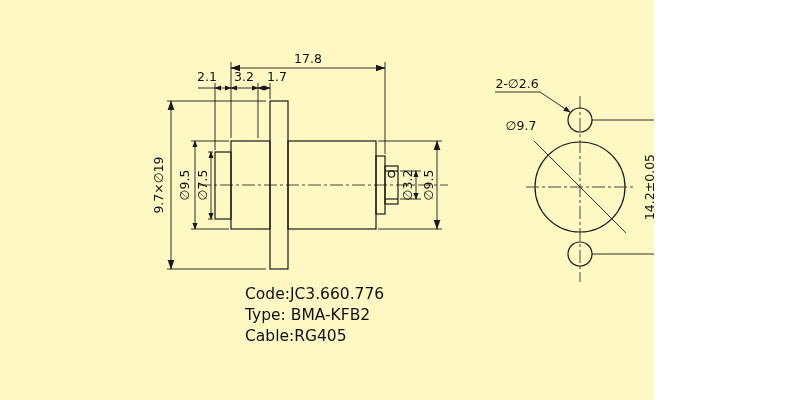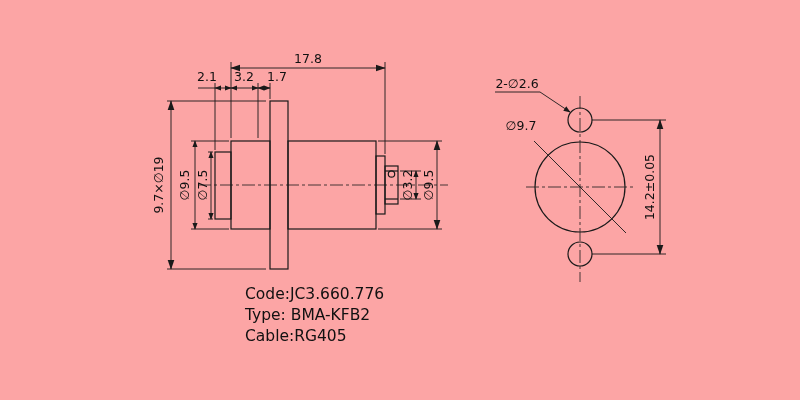--- a/index.html
+++ b/index.html
@@ -1,20 +1,20 @@
 <!DOCTYPE html>
 <html><head>
 <meta charset="utf-8">
 <style>
   * { margin:0; padding:0; box-sizing:border-box; }
   html, body { background:#ffffff; }
   .canvas {
     position:relative;
-    width:800px; height:400px;
-    background:#fca5a5;
+    width:654px; height:400px;
+    background:#fef9c3;
     overflow:hidden;
     font-family:"DejaVu Sans", sans-serif;
   }
   svg { display:block; }
   svg text { font-family:"DejaVu Sans", sans-serif; }
   .outline { fill:none; stroke:#1a1a1a; stroke-width:1.2; }
   .thin    { fill:none; stroke:#1a1a1a; stroke-width:0.9; }
   .cl      { fill:none; stroke:#1a1a1a; stroke-width:0.8; stroke-dasharray:13 3 3 3; }
   .dim     { font-size:12.5px; fill:#111111; }
   .title   { font-size:15.5px; fill:#111111; }

